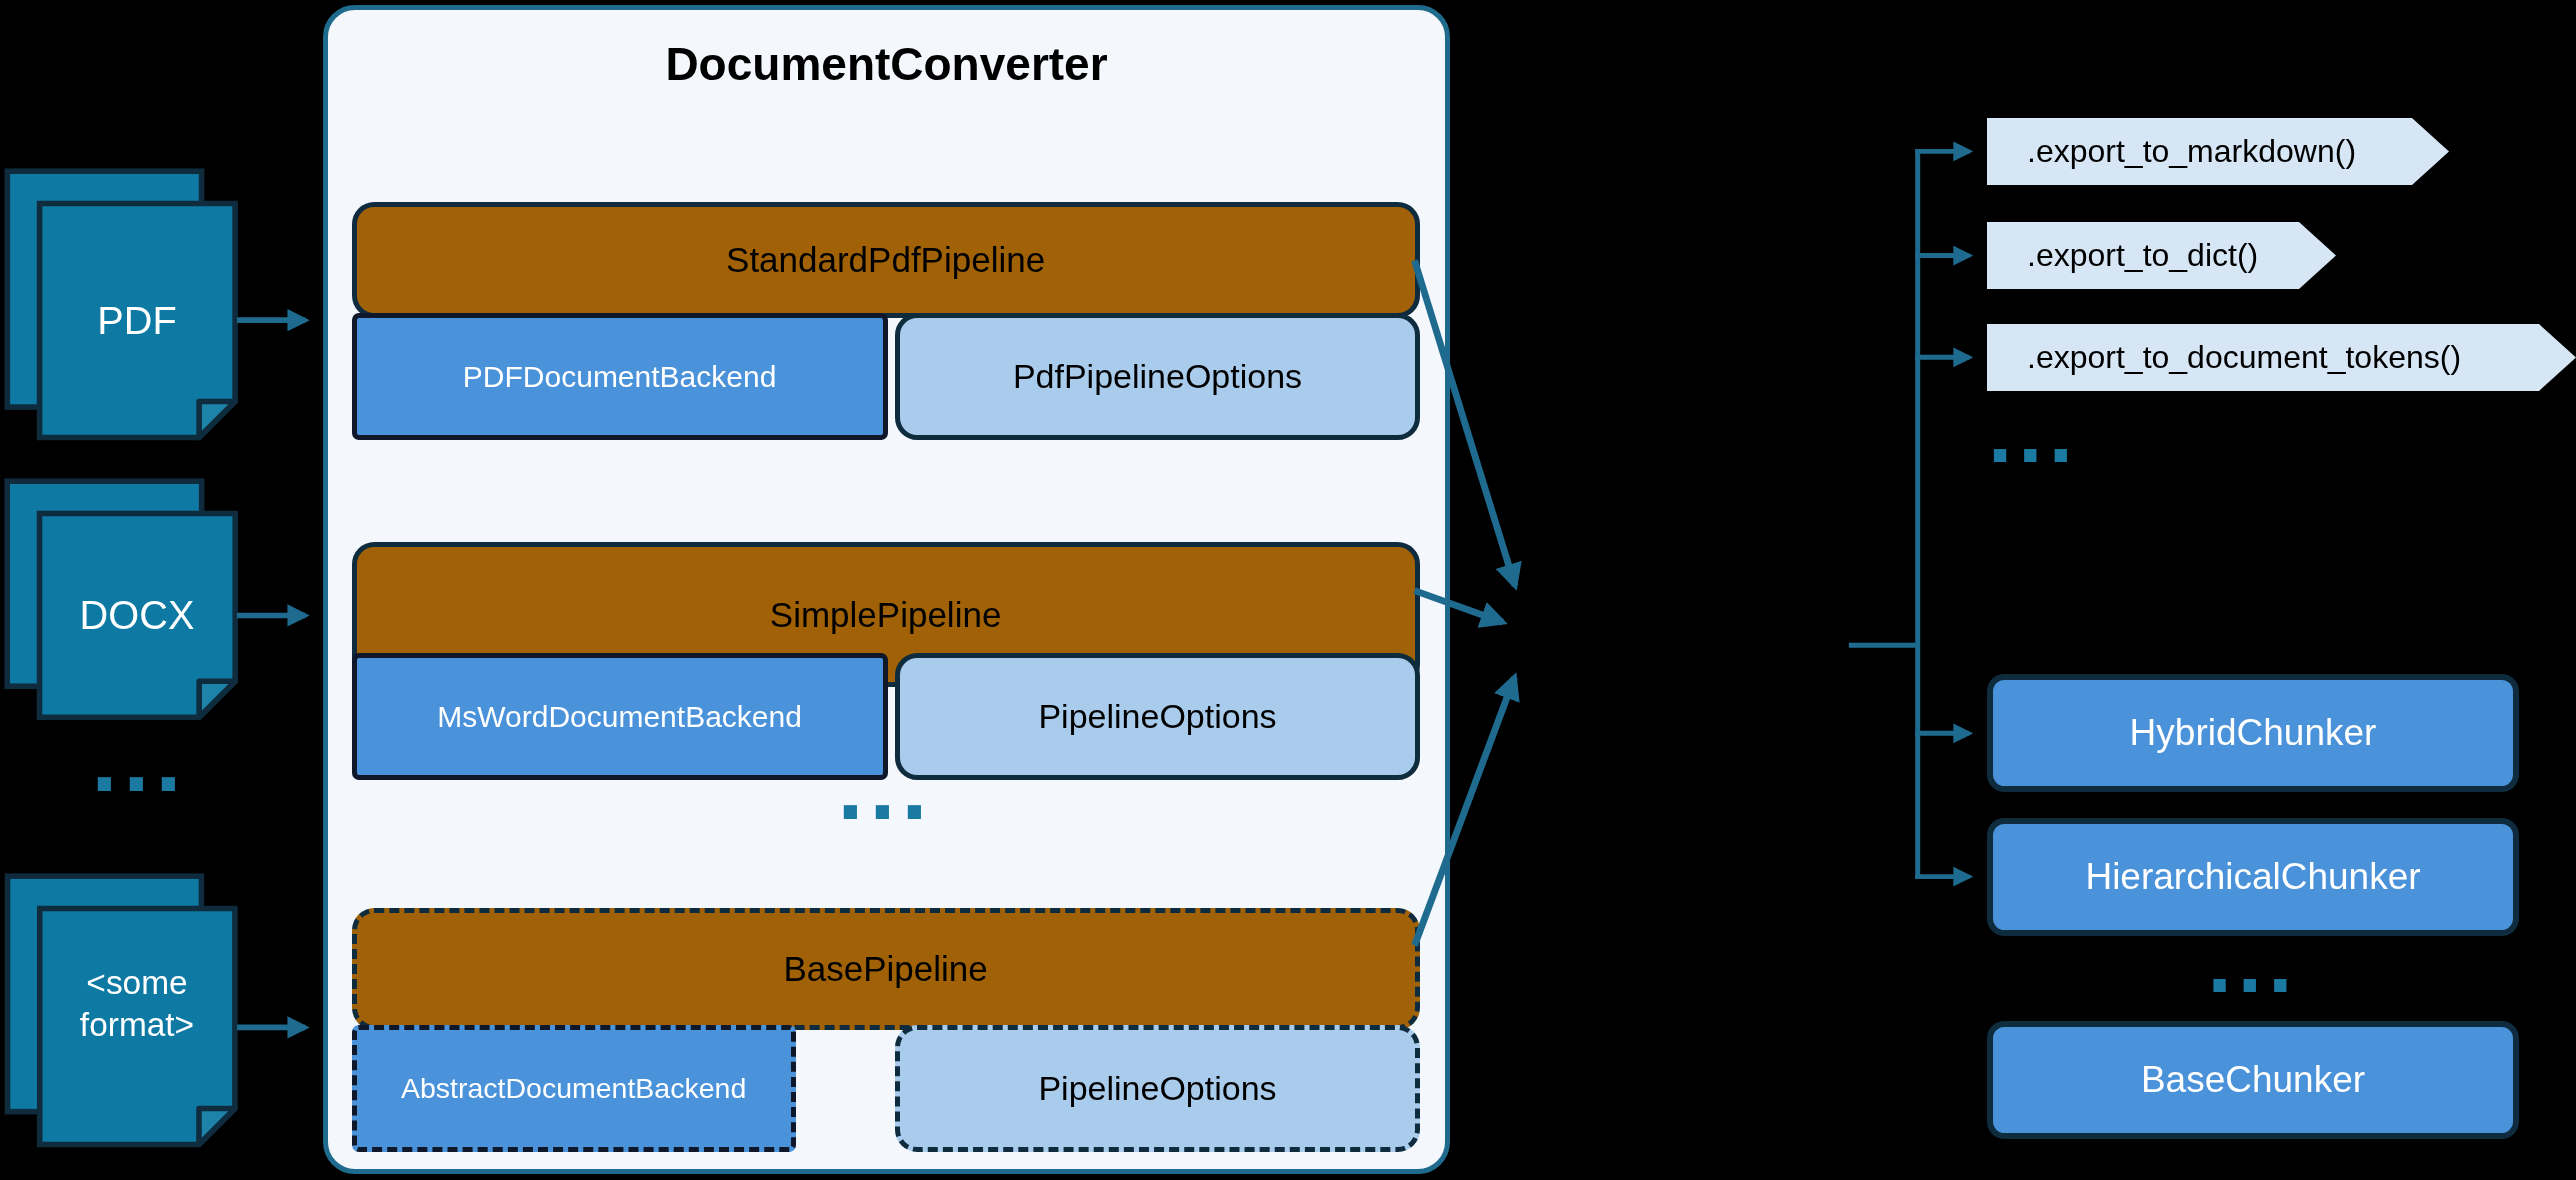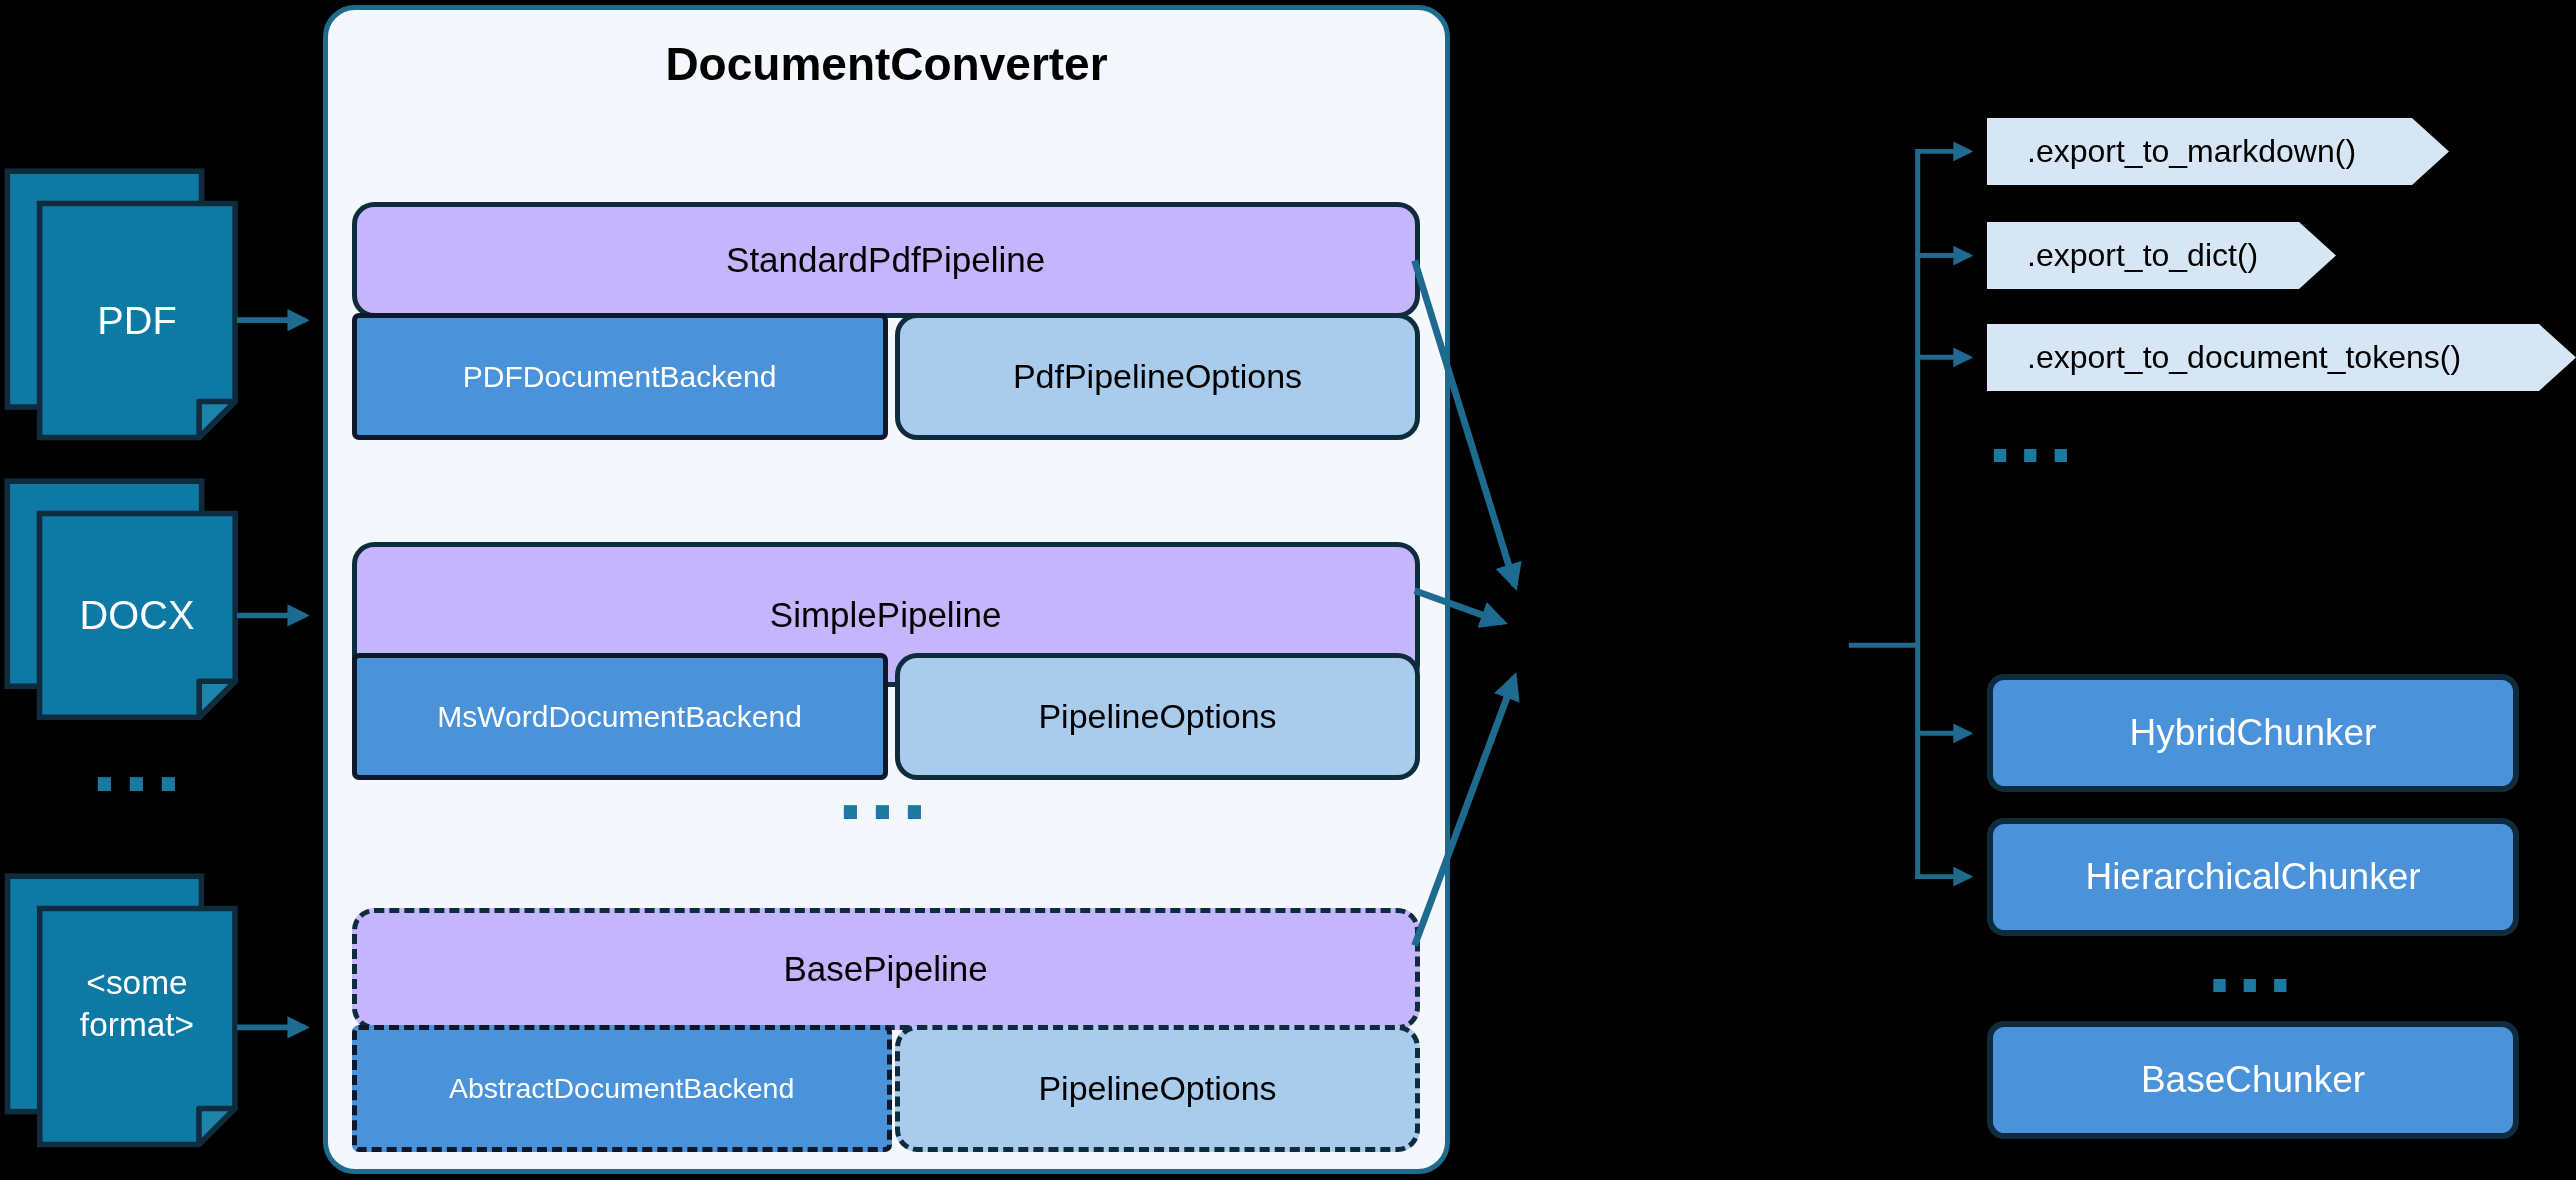--- a/index.html
+++ b/index.html
@@ -19,21 +19,21 @@
   .converter {
     left:323px; top:5px; width:1127px; height:1169px;
     background:#f4f8fd; border:5px solid #1f6b8d; border-radius:32px;
     box-sizing:border-box;
   }
   .converter-title {
     left:0; top:27px; width:100%; text-align:center;
     font-size:46px; font-weight:bold; color:#000000;
   }
   .plabel {
-    background:#c4b5fd; border:5px solid #0f2c3e; border-radius:22.3px;
+    background:#a16207; border:5px solid #0f2c3e; border-radius:22.3px;
     box-sizing:border-box; display:flex; align-items:center; justify-content:center;
     font-size:35px; color:#000000;
   }
   .pbackend {
     background:#4a92da; border:5px solid #0f172a; border-radius:7px;
     box-sizing:border-box; display:flex; align-items:center; justify-content:center;
     font-size:30px; color:#ffffff;
   }
   .poptions {
     background:#a9cbec; border:5px solid #0f2c3e; border-radius:22.3px;
@@ -120,21 +120,21 @@
     <div class="abs pbackend" style="left:23.6px;top:303px;width:536px;height:127px">PDFDocumentBackend</div>
     <div class="abs poptions" style="left:567px;top:303px;width:525px;height:127px">PdfPipelineOptions</div>
 
     <div class="abs plabel" style="left:23.6px;top:532px;width:1068px;height:145px">SimplePipeline</div>
     <div class="abs pbackend" style="left:23.6px;top:643px;width:536px;height:127px">MsWordDocumentBackend</div>
     <div class="abs poptions" style="left:567px;top:643px;width:525px;height:127px">PipelineOptions</div>
 
     <div class="abs dots" style="left:23.6px;top:725px;width:1068px;text-align:center">...</div>
 
     <div class="abs plabel dashed" style="left:23.6px;top:898px;width:1068px;height:122px">BasePipeline</div>
-    <div class="abs pbackend dashed" style="left:23.6px;top:1015px;width:540px;height:127px;font-size:28.5px">AbstractDocumentBackend</div>
+    <div class="abs pbackend dashed" style="left:23.6px;top:1015px;width:444px;height:127px;font-size:28.5px">AbstractDocumentBackend</div>
     <div class="abs poptions dashed" style="left:567px;top:1015px;width:525px;height:127px">PipelineOptions</div>
   </div>
 
 
   <div class="abs banner" style="left:1987px;top:118px;width:462px">.export_to_markdown()</div>
   <div class="abs banner" style="left:1987px;top:222px;width:349px">.export_to_dict()</div>
   <div class="abs banner" style="left:1987px;top:324px;width:589px">.export_to_document_tokens()</div>
 
   <div class="abs dots dots-sm" style="left:1988px;top:382px;width:161px;text-align:left">...</div>
 

